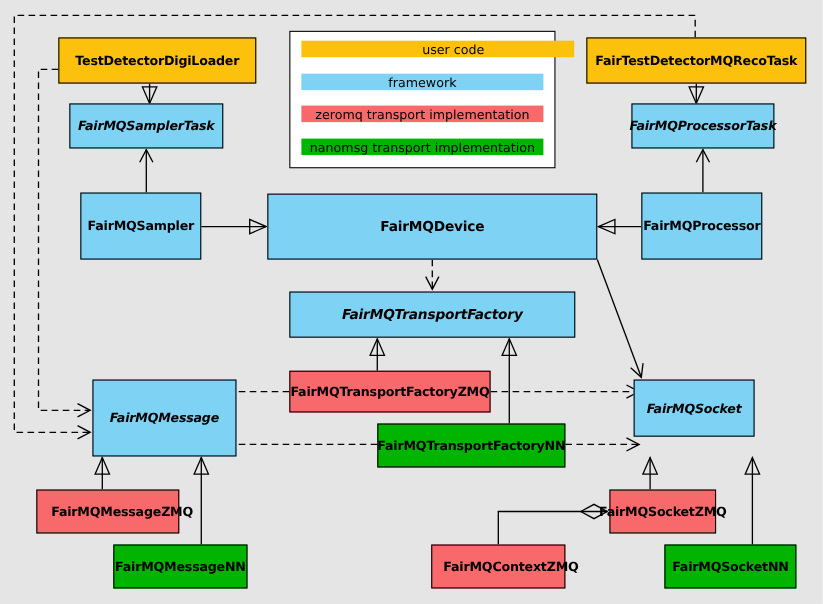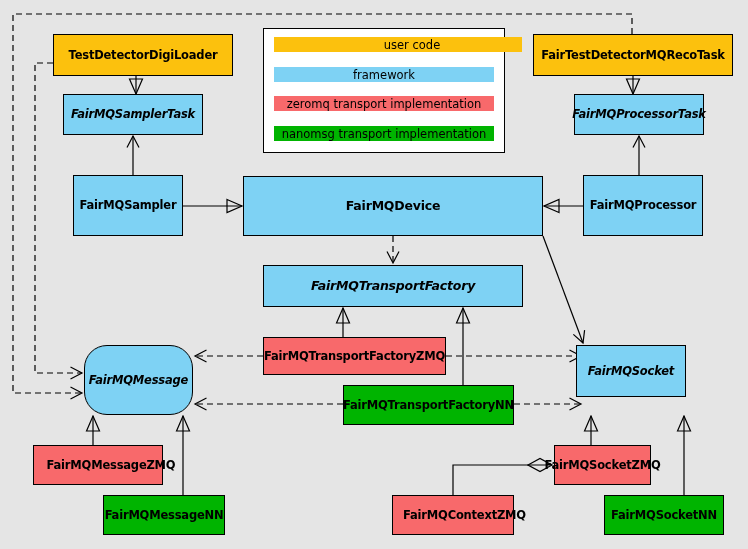--- a/index.html
+++ b/index.html
@@ -74,25 +74,25 @@
 
     <path d="M453,495 V465 H552" marker-end="url(#mDiamond)"></path>
   </svg>
 
   <div class="node t-user" style="left:53px;  top:34px;  width:180px; height:42px;">TestDetectorDigiLoader</div>
   <div class="node t-user" style="left:533px; top:34px;  width:200px; height:42px;">FairTestDetectorMQRecoTask</div>
   <div class="node t-framework abstract" style="left:63px;  top:94px;  width:140px; height:41px;">FairMQSamplerTask</div>
   <div class="node t-framework abstract" style="left:574px; top:94px;  width:130px; height:41px;">FairMQProcessorTask</div>
   <div class="node t-framework" style="left:73px;  top:175px; width:110px; height:61px;">FairMQSampler</div>
   <div class="node t-framework" style="left:243px; top:176px; width:300px; height:60px; font-size:12.5px;">FairMQDevice</div>
-  <div class="node t-framework" style="left:583px; top:175px; width:120px; height:61px;">FairMQProcessor</div>
+  <div class="node t-framework" style="left:583px; top:175px; width:110px; height:61px;">FairMQProcessor</div>
   <div class="node t-framework abstract" style="left:263px; top:265px; width:260px; height:42px; font-size:12.5px;">FairMQTransportFactory</div>
   <div class="node t-zeromq" style="left:263px; top:337px; width:183px; height:38px;">FairMQTransportFactoryZMQ</div>
   <div class="node t-nanomsg" style="left:343px; top:385px; width:171px; height:40px;">FairMQTransportFactoryNN</div>
-  <div class="node t-framework abstract" style="left:84px;  top:345px; width:109px; height:70px;border-radius:23px;">FairMQMessage</div>
+  <div class="node t-framework abstract" style="left:84px;  top:345px; width:131px; height:70px;">FairMQMessage</div>
   <div class="node t-framework abstract" style="left:576px; top:345px; width:110px; height:52px;">FairMQSocket</div>
   <div class="node t-zeromq" style="left:33px;  top:445px; width:130px; height:40px;padding-left:28px;">FairMQMessageZMQ</div>
   <div class="node t-nanomsg" style="left:103px; top:495px; width:122px; height:40px;">FairMQMessageNN</div>
   <div class="node t-zeromq" style="left:554px; top:445px; width:97px; height:40px;">FairMQSocketZMQ</div>
   <div class="node t-zeromq" style="left:392px; top:495px; width:122px; height:40px;padding-left:25px;">FairMQContextZMQ</div>
   <div class="node t-nanomsg" style="left:604px; top:495px; width:120px; height:40px;">FairMQSocketNN</div>
 
   <div class="legend">
     <div class="bar t-user" style="top:8px;padding-left:28px;">user code</div>
     <div class="bar t-framework" style="top:38px;">framework</div>

